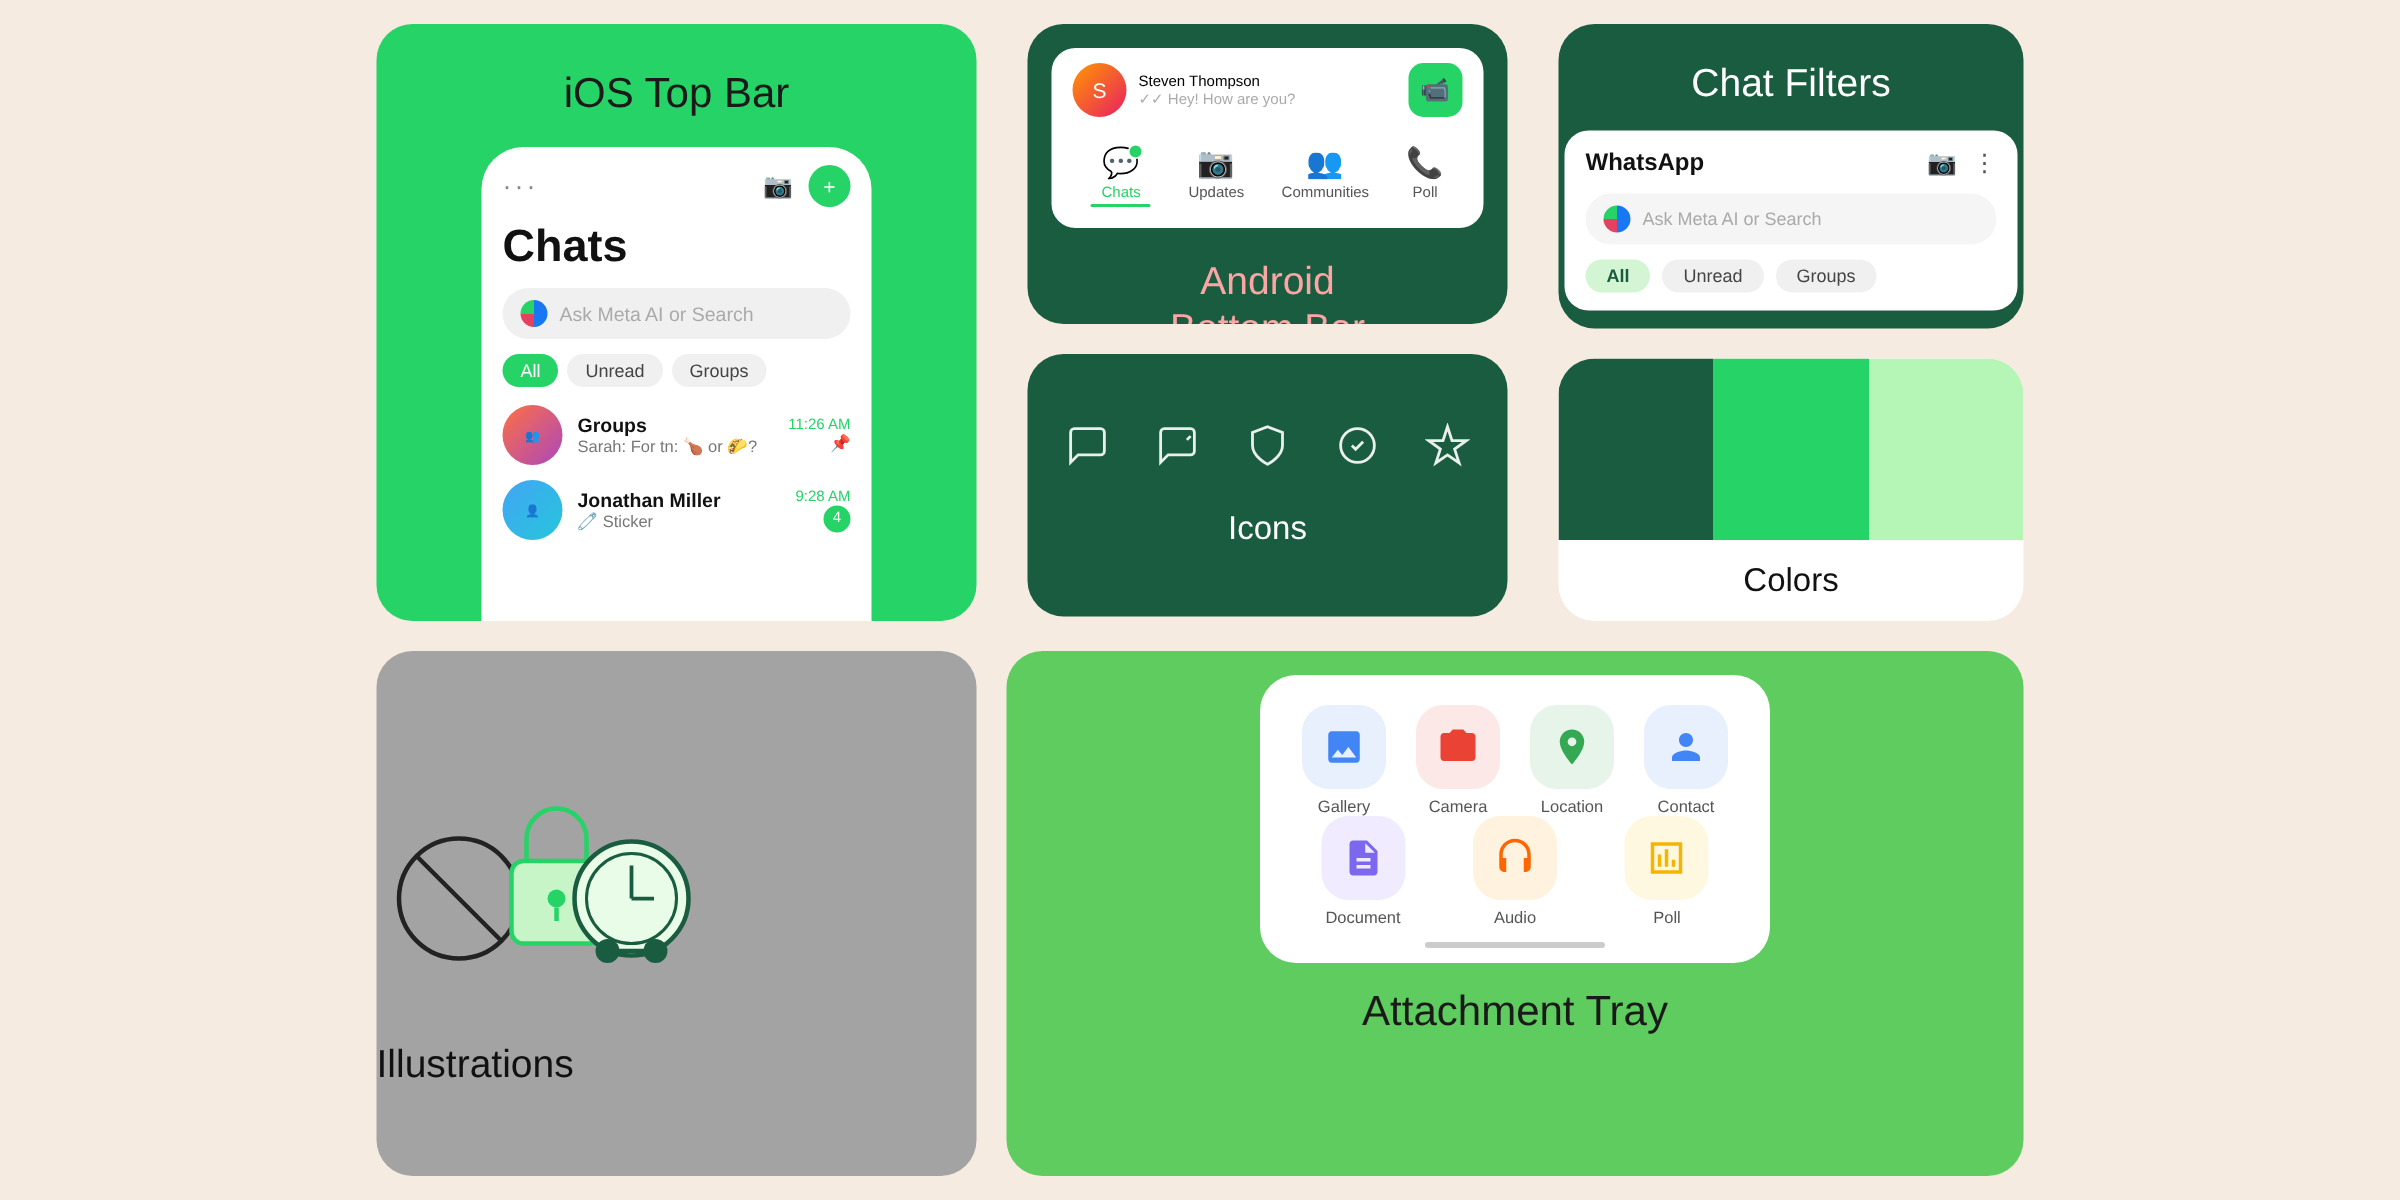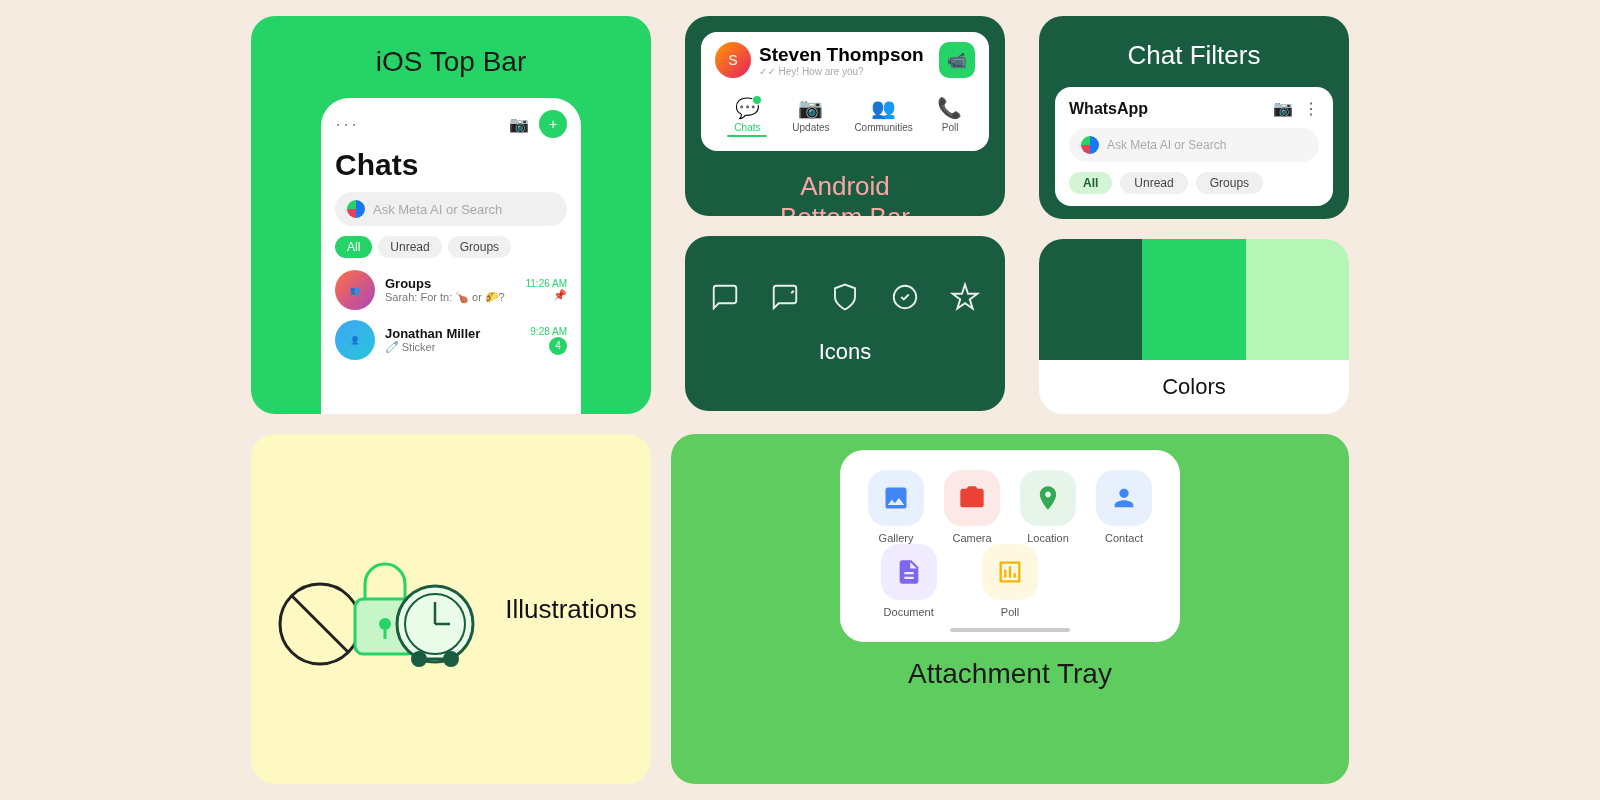--- a/index.html
+++ b/index.html
@@ -173,21 +173,21 @@
       display: flex;
       align-items: center;
       gap: 8px;
     }
     .android-avatar {
       width: 36px; height: 36px;
       border-radius: 50%;
       background: #ccc;
       overflow: hidden;
     }
-    .android-user-info .name { font-size: 19px; font-weight: 700; }
+    .android-user-info .name { font-size: 10px; font-weight: 400; }
     .android-user-info .status { font-size: 10px; color: #aaa; }
     .android-action-btn {
       width: 36px; height: 36px;
       background: #25d366;
       border-radius: 10px;
       display: flex; align-items: center; justify-content: center;
       color: white;
       font-size: 16px;
     }
     .android-bottom-nav {
@@ -243,21 +243,21 @@
     .chat-filters-title {
       color: white;
       font-size: 26px;
       font-weight: 400;
       text-align: center;
       padding: 24px 16px 16px;
     }
     .chat-filters-mockup {
       background: white;
       border-radius: 16px;
-      margin: 0 16px;
+      margin: 0 4px;
       padding: 12px 14px;
     }
     .cf-header {
       display: flex;
       align-items: center;
       justify-content: space-between;
       margin-bottom: 10px;
     }
     .cf-logo { color: #111; font-size: 16px; font-weight: 600; }
     .cf-icons { display: flex; gap: 10px; color: #555; font-size: 16px; }
@@ -337,24 +337,23 @@
     .colors-label {
       text-align: center;
       font-size: 22px;
       font-weight: 400;
       color: #111;
       padding: 14px;
     }
 
     
     .illustrations-card {
-      background: #fef9c3;
-      display: flex;
-      flex-direction: row;
-      align-items: center;
+      background: #a3a3a3;
+      display: flex;
+      flex-direction: column;
       justify-content: center;
       gap: 20px;
     }
     .illustrations-label {
       font-size: 26px;
       font-weight: 400;
       color: #111;
     }
     .illustration-svg {
       width: 220px;
@@ -662,20 +661,28 @@
 
           <div class="attach-item">
             <div class="attach-icon-wrap" style="background:#f0ebff;">
               <svg width="28" height="28" viewBox="0 0 24 24" fill="#7b68ee">
                   <path d="M14 2H6c-1.1 0-2 .9-2 2v16c0 1.1.9 2 2 2h12c1.1 0 2-.9 2-2V8l-6-6zm2 16H8v-2h8v2zm0-4H8v-2h8v2zm-3-5V3.5L18.5 9H13z"></path>
                 </svg>
             </div>
             <span class="attach-label">Document</span>
           </div>
 
+          <div class="attach-item">
+            <div class="attach-icon-wrap" style="background:#fff3e0;">
+              <svg width="28" height="28" viewBox="0 0 24 24" fill="#ff6600">
+                  <path d="M12 1c-4.97 0-9 4.03-9 9v7c0 1.66 1.34 3 3 3h1v-8H5v-2c0-3.87 3.13-7 7-7s7 3.13 7 7v2h-2v8h1c1.66 0 3-1.34 3-3v-7c0-4.97-4.03-9-9-9z"></path>
+                </svg>
+            </div>
+            <span class="attach-label">Audio</span>
+          </div>
 
           <div class="attach-item">
             <div class="attach-icon-wrap" style="background:#fff8e1;">
               <svg width="28" height="28" viewBox="0 0 24 24" fill="#f4b400">
                   <path d="M3 3v18h18V3H3zm16 16H5V5h14v14zM7 10h2v7H7v-7zm4-3h2v10h-2V7zm4 6h2v4h-2v-4z"></path>
                 </svg>
             </div>
             <span class="attach-label">Poll</span>
           </div>
         </div>

